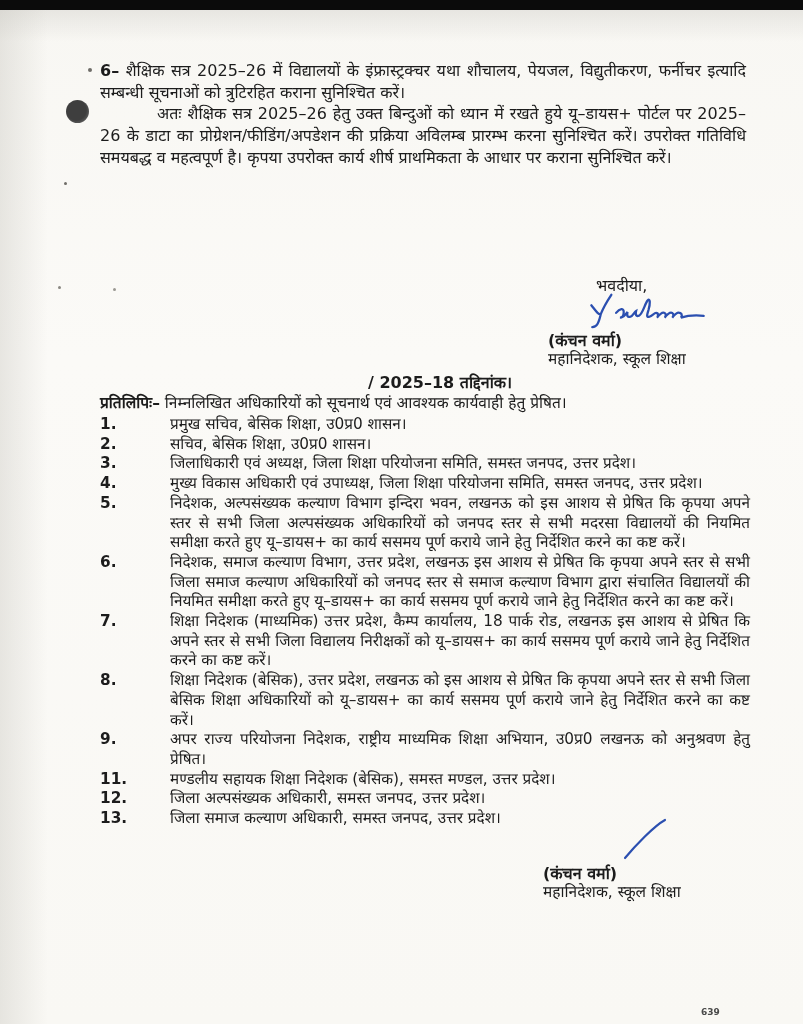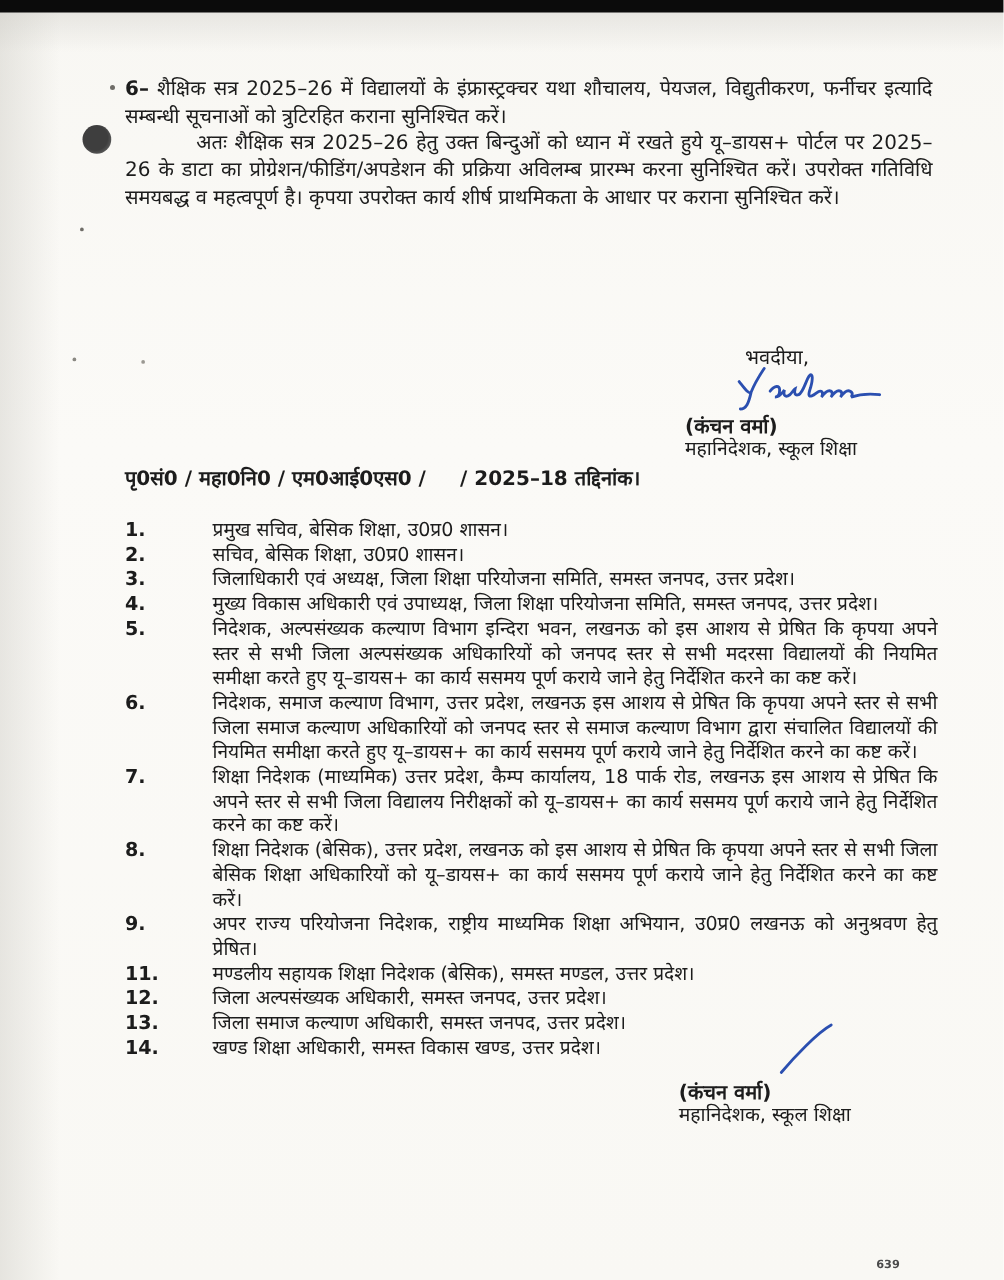--- a/index.html
+++ b/index.html
@@ -78,24 +78,27 @@
       <g fill="none" class="sig-path" stroke="#2b4fb0" stroke-width="2.4" stroke-linecap="round">
         <path d="M8 15 C12 20 16 26 18 24 M29 4 C25 10 20 19 18 24 C16 33 14 38 9 38"></path>
         <path d="M34 23 C38 18 42 18 42 22 C42 26 40 28 38 28 C41 28 44 25 46 22 C45 26 46 28 49 27 C52 26 53 22 55 21 C54 25 55 27 58 26 C62 24 64 14 67 10 C70 7 70 13 68 20 C66 26 66 28 69 27 C72 26 74 23 76 23 C79 23 78 27 77 28 C80 24 83 22 85 23 C87 24 86 27 85 28 C88 24 91 22 93 23 C95 24 94 27 93 28 C96 24 99 22 101 23 C104 24 103 27 102 28 C108 26 117 25 126 26"></path>
       </g>
     </svg>
     <div class="sig-name">(कंचन वर्मा)</div>
     <div class="sig-title">महानिदेशक, स्कूल शिक्षा</div>
   </div>
 
   <div class="ref-row">
-    <span class="ref-left">पृ0सं0 / महा0नि0 / एम0आई0एस0 /</span>
     <span class="ref-right">/ 2025–18 तद्दिनांक।</span>
   </div>
 
+  <div class="copy-line">
+    <span class="copy-label">प्रतिलिपिः–</span>
+    <span>निम्नलिखित अधिकारियों को सूचनार्थ एवं आवश्यक कार्यवाही हेतु प्रेषित।</span>
+  </div>
 
   <ol id="recipients">
 
   <li>
         <span class="rnum">1.</span>
         <span class="rtxt">प्रमुख सचिव, बेसिक शिक्षा, उ0प्र0 शासन।</span>
       </li>
       <li>
         <span class="rnum">2.</span>
         <span class="rtxt">सचिव, बेसिक शिक्षा, उ0प्र0 शासन।</span>
@@ -133,24 +136,20 @@
         <span class="rtxt">मण्डलीय सहायक शिक्षा निदेशक (बेसिक), समस्त मण्डल, उत्तर प्रदेश।</span>
       </li>
       <li>
         <span class="rnum">12.</span>
         <span class="rtxt">जिला अल्पसंख्यक अधिकारी, समस्त जनपद, उत्तर प्रदेश।</span>
       </li>
       <li>
         <span class="rnum">13.</span>
         <span class="rtxt">जिला समाज कल्याण अधिकारी, समस्त जनपद, उत्तर प्रदेश।</span>
       </li>
-      <li>
-        <span class="rnum">14.</span>
-        <span class="rtxt">खण्ड शिक्षा अधिकारी, समस्त विकास खण्ड, उत्तर प्रदेश।</span>
-      </li>
     </ol>
 
   <div class="sig-block sig2">
     <svg width="48" height="46" viewBox="0 0 48 46">
       <path class="sig-path" d="M4 42 C14 30 33 10 44 4" fill="none" stroke="#2b4fb0" stroke-width="2.2" stroke-linecap="round"></path>
     </svg>
     <div class="sig-name">(कंचन वर्मा)</div>
     <div class="sig-title">महानिदेशक, स्कूल शिक्षा</div>
   </div>
 

